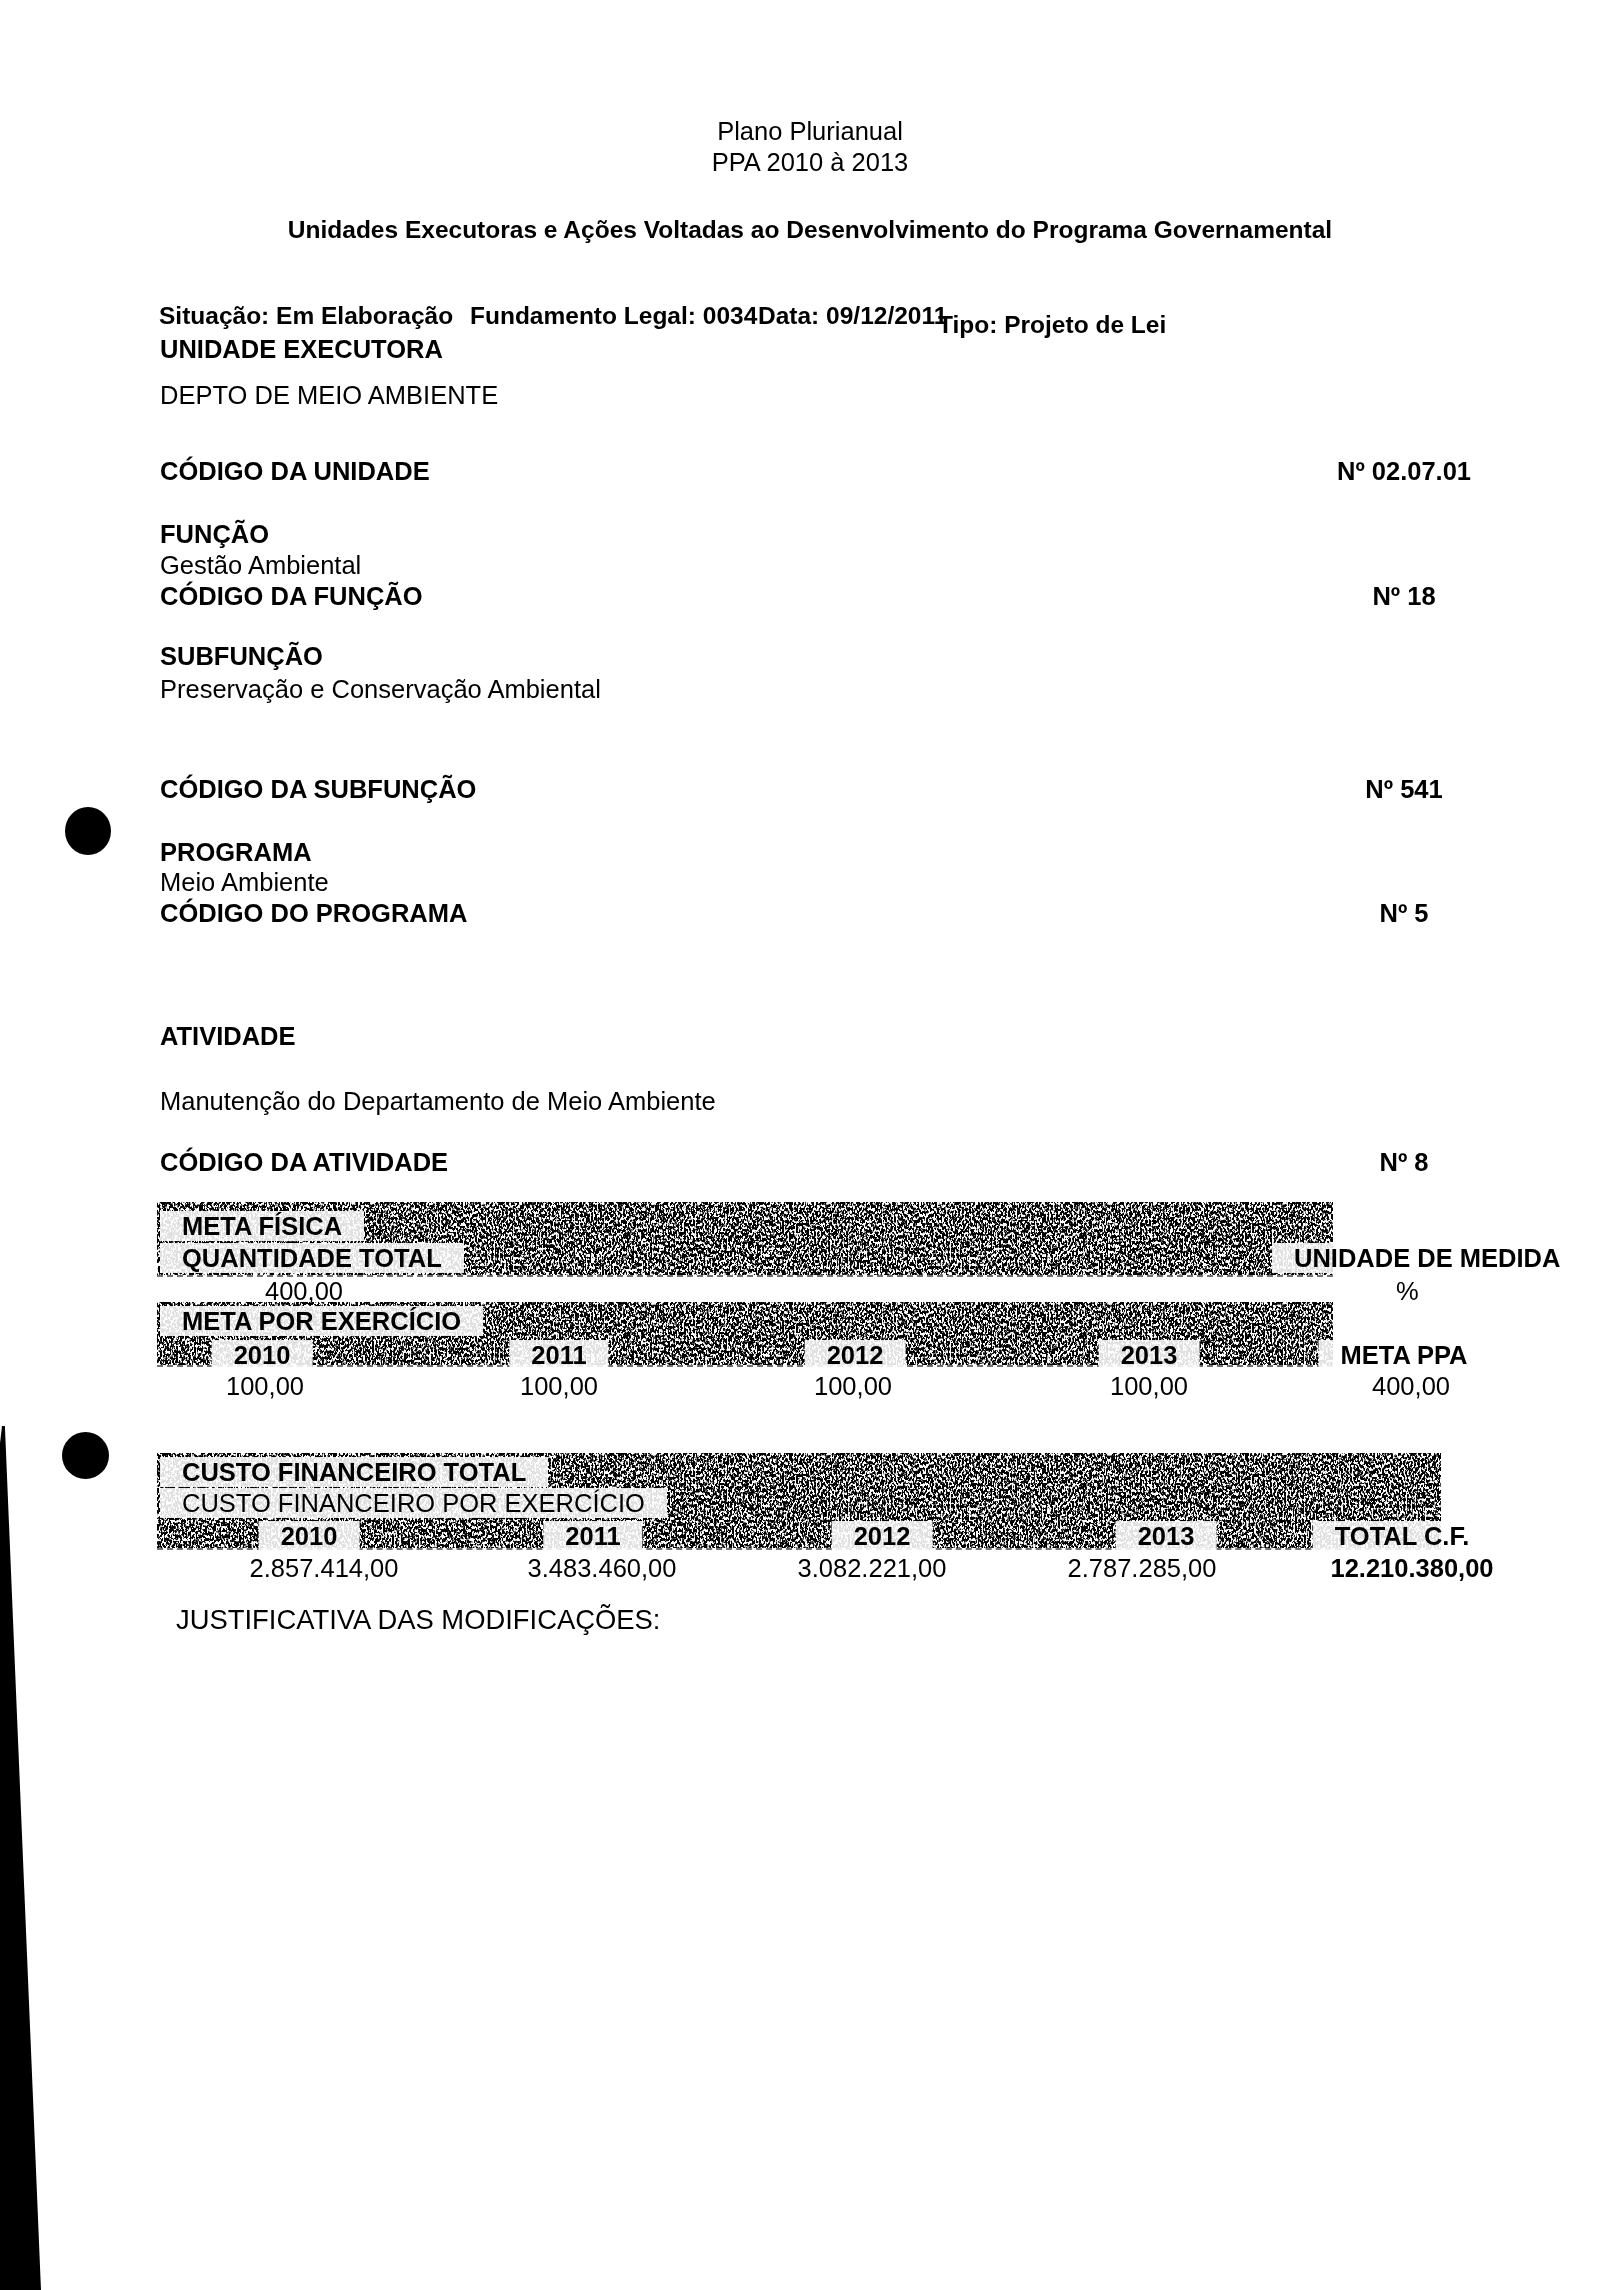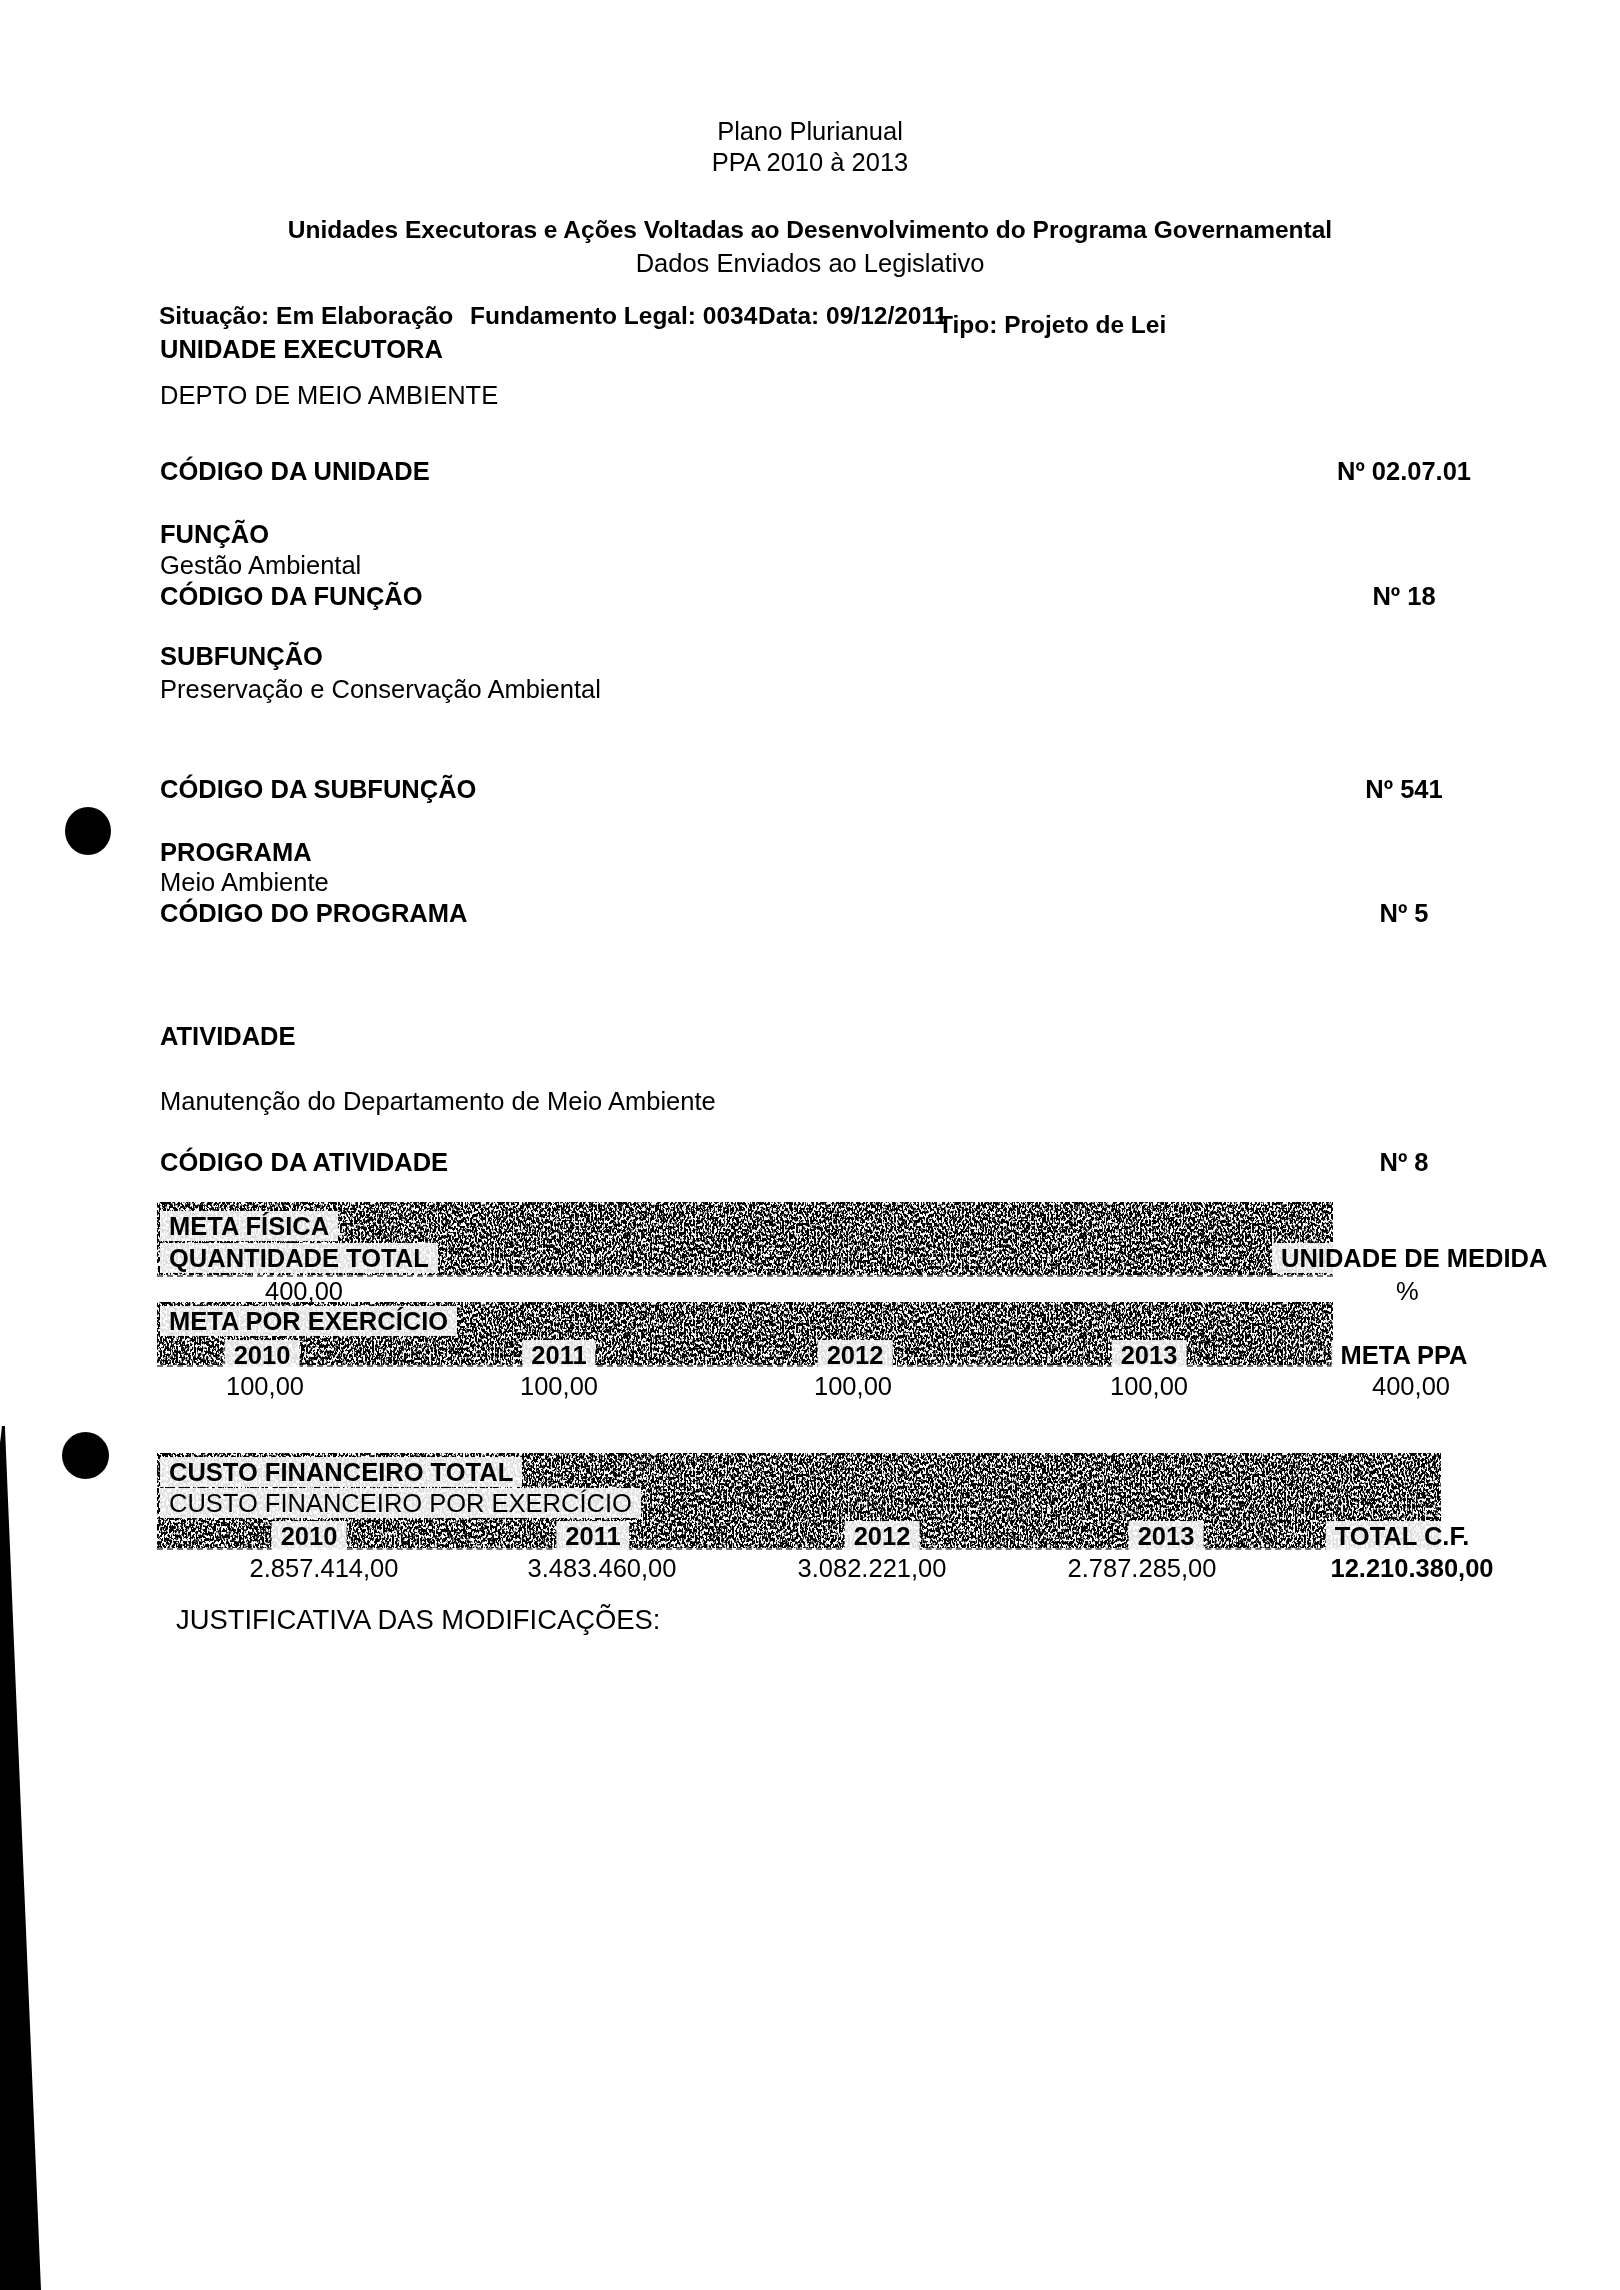--- a/index.html
+++ b/index.html
@@ -13,21 +13,21 @@
     overflow:hidden;
   }
   .abs{position:absolute;white-space:nowrap;}
   .center-line{position:absolute;left:0;width:100%;text-align:center;white-space:nowrap;}
   .b{font-weight:bold;}
   .t26{font-size:25.5px;line-height:1.1;}
   .t25{font-size:24.5px;line-height:1.1;}
   .code{position:absolute;transform:translateX(-50%);font-weight:bold;font-size:25.5px;white-space:nowrap;}
   .row{position:absolute;left:0;width:100%;height:31px;}
   .c{position:absolute;transform:translateX(-50%);white-space:nowrap;}
-  .onnoise{background:rgba(255,255,255,0.88);padding:1px 9px;}
+  .onnoise{background:rgba(255,255,255,0.88);padding:1px 22px;}
   
   .dot{position:absolute;background:#000;border-radius:50%;}
   .wedge{position:absolute;left:0;top:1426px;width:41px;height:864px;background:#000;
          clip-path:polygon(2px 0,4.9px 0,41px 100%,0 100%,0 2%);}
   .noise-band{position:absolute;}
   .dashed-bottom{border-bottom:2.9px dashed rgba(0,0,0,0.55);}
   svg.noise{display:block;width:100%;height:100%;}
 </style>
 </head>
 <body>
@@ -62,21 +62,20 @@
   </div>
   <div class="noise-band dashed-bottom" style="left:157px;top:1453px;width:1284px;height:95px;">
     <svg class="noise" viewBox="0 0 1310 97" width="1284" height="95">
         <rect width="100%" height="100%" filter="url(#speckle)"></rect>
       </svg>
   </div>
 
   <div class="center-line t26" style="top:117px;">Plano Plurianual</div>
   <div class="center-line t26" style="top:148px;">PPA 2010 à 2013</div>
   <div class="center-line t25 b" style="top:217px;">Unidades Executoras e Ações Voltadas ao Desenvolvimento do Programa Governamental</div>
-  <div class="center-line t26" style="top:249px;">Dados Enviados ao Legislativo</div>
 
   <span class="abs t25 b" style="left:159px;top:303px;">Situação: Em Elaboração</span>
   <span class="abs t25 b" style="left:470px;top:303px;">Fundamento Legal: 0034</span>
   <span class="abs t25 b" style="left:758px;top:303px;">Data: 09/12/2011</span>
   <span class="abs t25 b" style="left:938px;top:303px;margin-top:9px;">Tipo: Projeto de Lei</span>
 
   <span class="abs t26 b" style="left:160px;top:335px;">UNIDADE EXECUTORA</span>
   <span class="abs t26" style="left:160px;top:381px;">DEPTO DE MEIO AMBIENTE</span>
   <span class="abs t26 b" style="left:160px;top:457px;">CÓDIGO DA UNIDADE</span>
   <span class="code" style="left:1404px;top:457px;">Nº 02.07.01</span>

